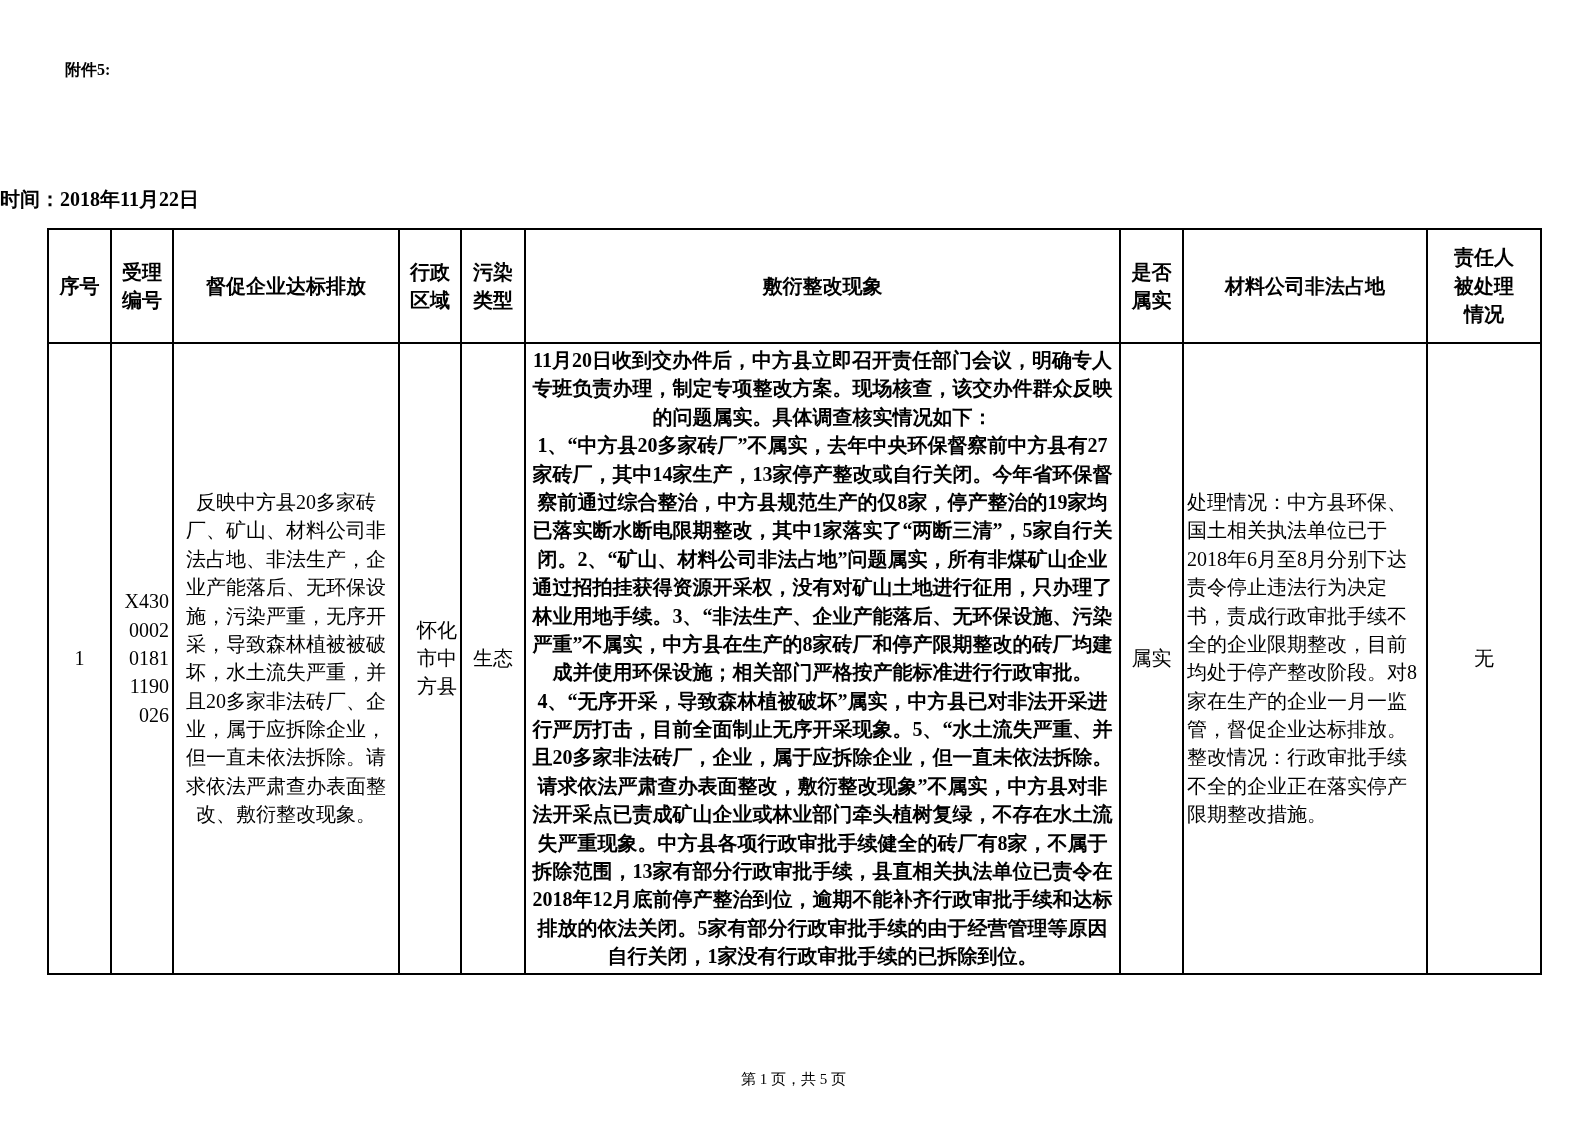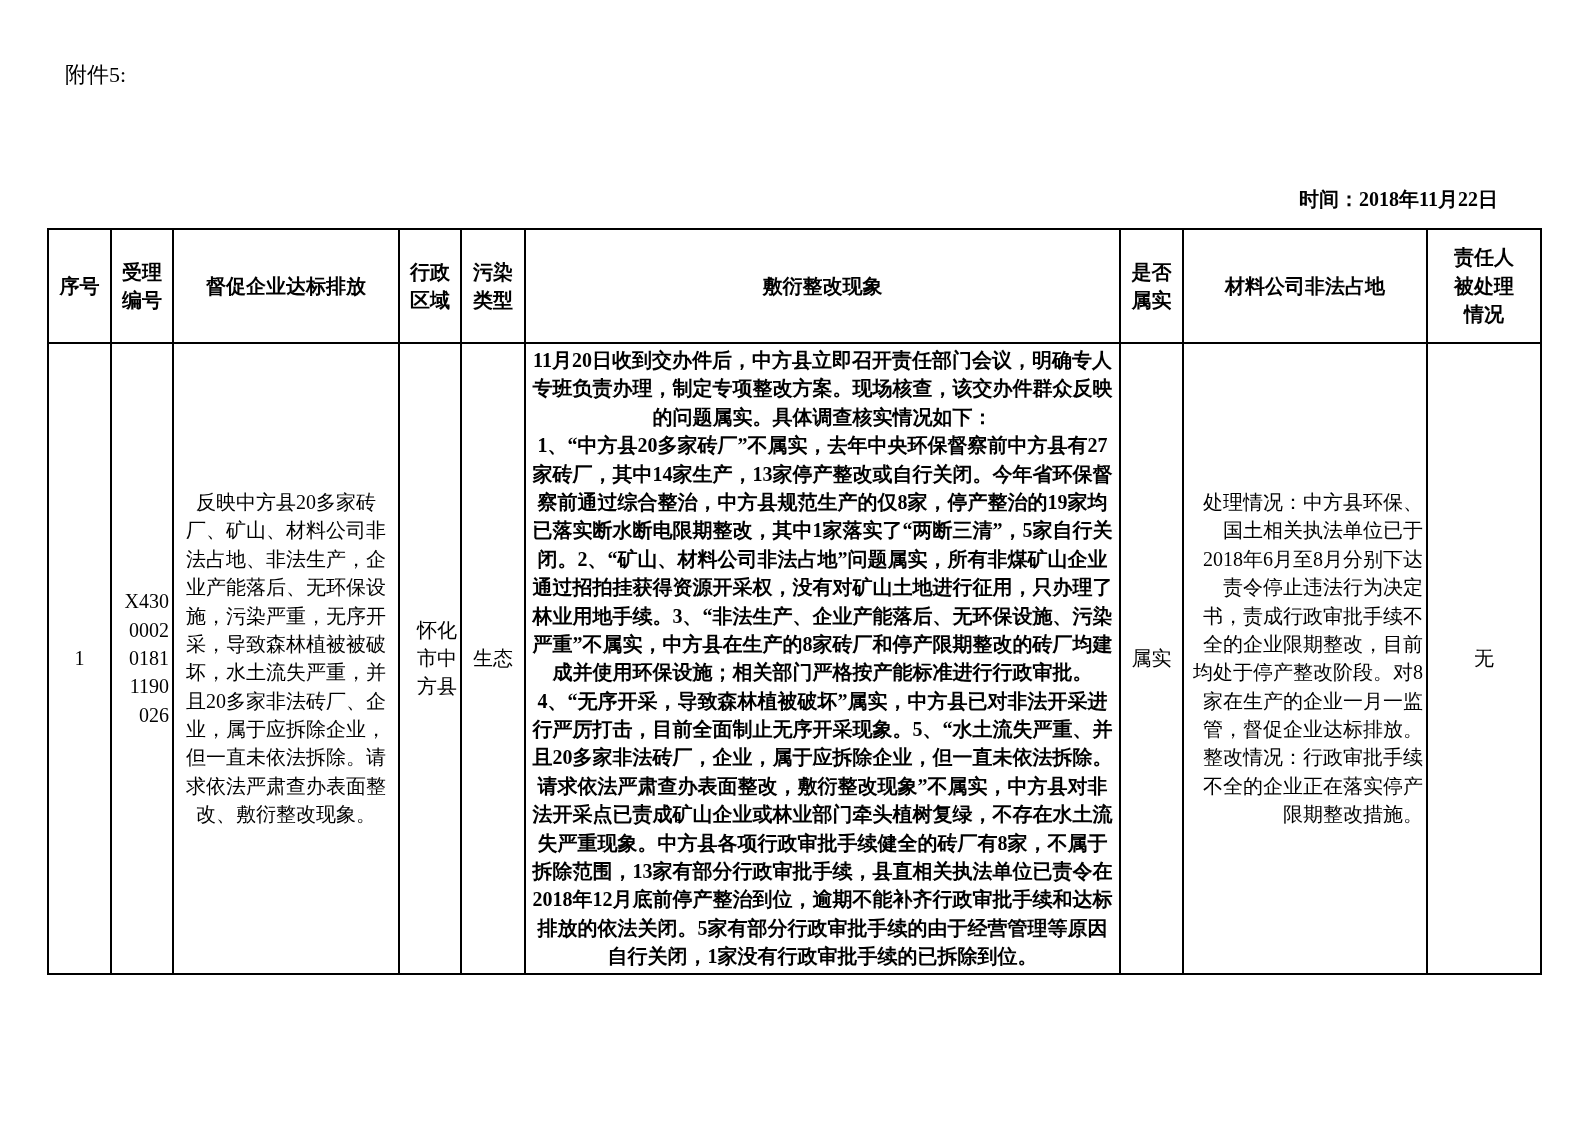--- a/index.html
+++ b/index.html
@@ -13,40 +13,39 @@
     position: relative;
     width: 1587px;
     height: 1122px;
     background: #ffffff;
     overflow: hidden;
   }
   .attachment {
     position: absolute;
     left: 47px;
     top: 60px;
-    font-size: 22px;
-    font-weight: normal;
+    font-size: 16px;
+    font-weight: bold;
     padding-left: 18px;
   }
   .title {
     position: absolute;
     left: 0;
     top: 116px;
     width: 1587px;
     text-align: center;
     font-size: 30px;
     font-weight: bold;
     letter-spacing: 0.5px;
   }
   .date {
     position: absolute;
     left: 0;
     top: 186px;
     width: 1498px;
-    text-align: right;
     font-size: 20px;
     font-weight: bold;
   }
   table.main {
     position: absolute;
     left: 47px;
     top: 228px;
     width: 1493px;
     border-collapse: collapse;
     table-layout: fixed;
@@ -72,21 +71,21 @@
     padding: 4px 4px;
   }
   td.cell-investigation {
     text-align: center;
     vertical-align: middle;
     white-space: pre-line;
     padding: 4px 7px;
     font-weight: bold;
   }
   td.cell-handling {
-    text-align: right;
+    text-align: left;
     white-space: pre-line;
     padding: 4px 13px;
   }
   .footer {
     position: absolute;
     left: 0;
     top: 1070px;
     width: 1587px;
     text-align: center;
     font-size: 15px;
@@ -149,14 +148,15 @@
         <td class="cell-investigation">11月20日收到交办件后，中方县立即召开责任部门会议，明确专人专班负责办理，制定专项整改方案。现场核查，该交办件群众反映的问题属实。具体调查核实情况如下：
 1、“中方县20多家砖厂”不属实，去年中央环保督察前中方县有27家砖厂，其中14家生产，13家停产整改或自行关闭。今年省环保督察前通过综合整治，中方县规范生产的仅8家，停产整治的19家均已落实断水断电限期整改，其中1家落实了“两断三清”，5家自行关闭。2、“矿山、材料公司非法占地”问题属实，所有非煤矿山企业通过招拍挂获得资源开采权，没有对矿山土地进行征用，只办理了林业用地手续。3、“非法生产、企业产能落后、无环保设施、污染严重”不属实，中方县在生产的8家砖厂和停产限期整改的砖厂均建成并使用环保设施；相关部门严格按产能标准进行行政审批。4、“无序开采，导致森林植被破坏”属实，中方县已对非法开采进行严厉打击，目前全面制止无序开采现象。5、“水土流失严重、并且20多家非法砖厂，企业，属于应拆除企业，但一直未依法拆除。请求依法严肃查办表面整改，敷衍整改现象”不属实，中方县对非法开采点已责成矿山企业或林业部门牵头植树复绿，不存在水土流失严重现象。中方县各项行政审批手续健全的砖厂有8家，不属于拆除范围，13家有部分行政审批手续，县直相关执法单位已责令在2018年12月底前停产整治到位，逾期不能补齐行政审批手续和达标排放的依法关闭。5家有部分行政审批手续的由于经营管理等原因自行关闭，1家没有行政审批手续的已拆除到位。</td>
         <td class="c-center">属实</td>
         <td class="cell-handling">处理情况：中方县环保、国土相关执法单位已于2018年6月至8月分别下达责令停止违法行为决定书，责成行政审批手续不全的企业限期整改，目前均处于停产整改阶段。对8家在生产的企业一月一监管，督促企业达标排放。
 整改情况：行政审批手续不全的企业正在落实停产限期整改措施。</td>
         <td class="c-center">无</td>
       </tr>
     </tbody>
   </table>
 
+  <div class="footer">第 1 页，共 5 页</div>
 
 </div>
 
 </body></html>

